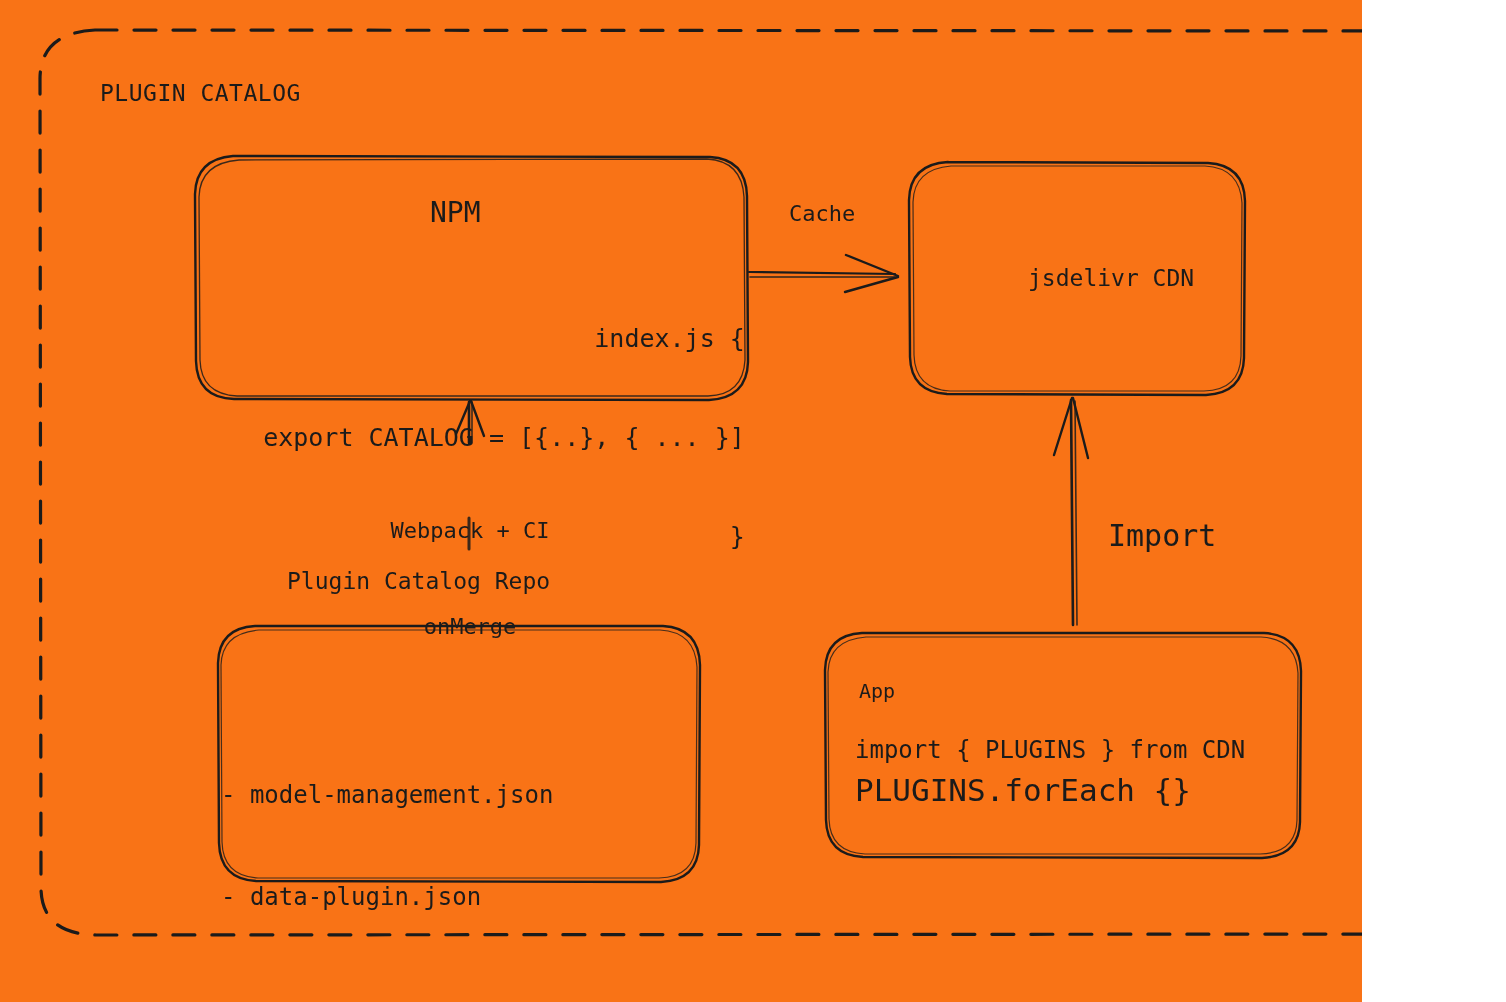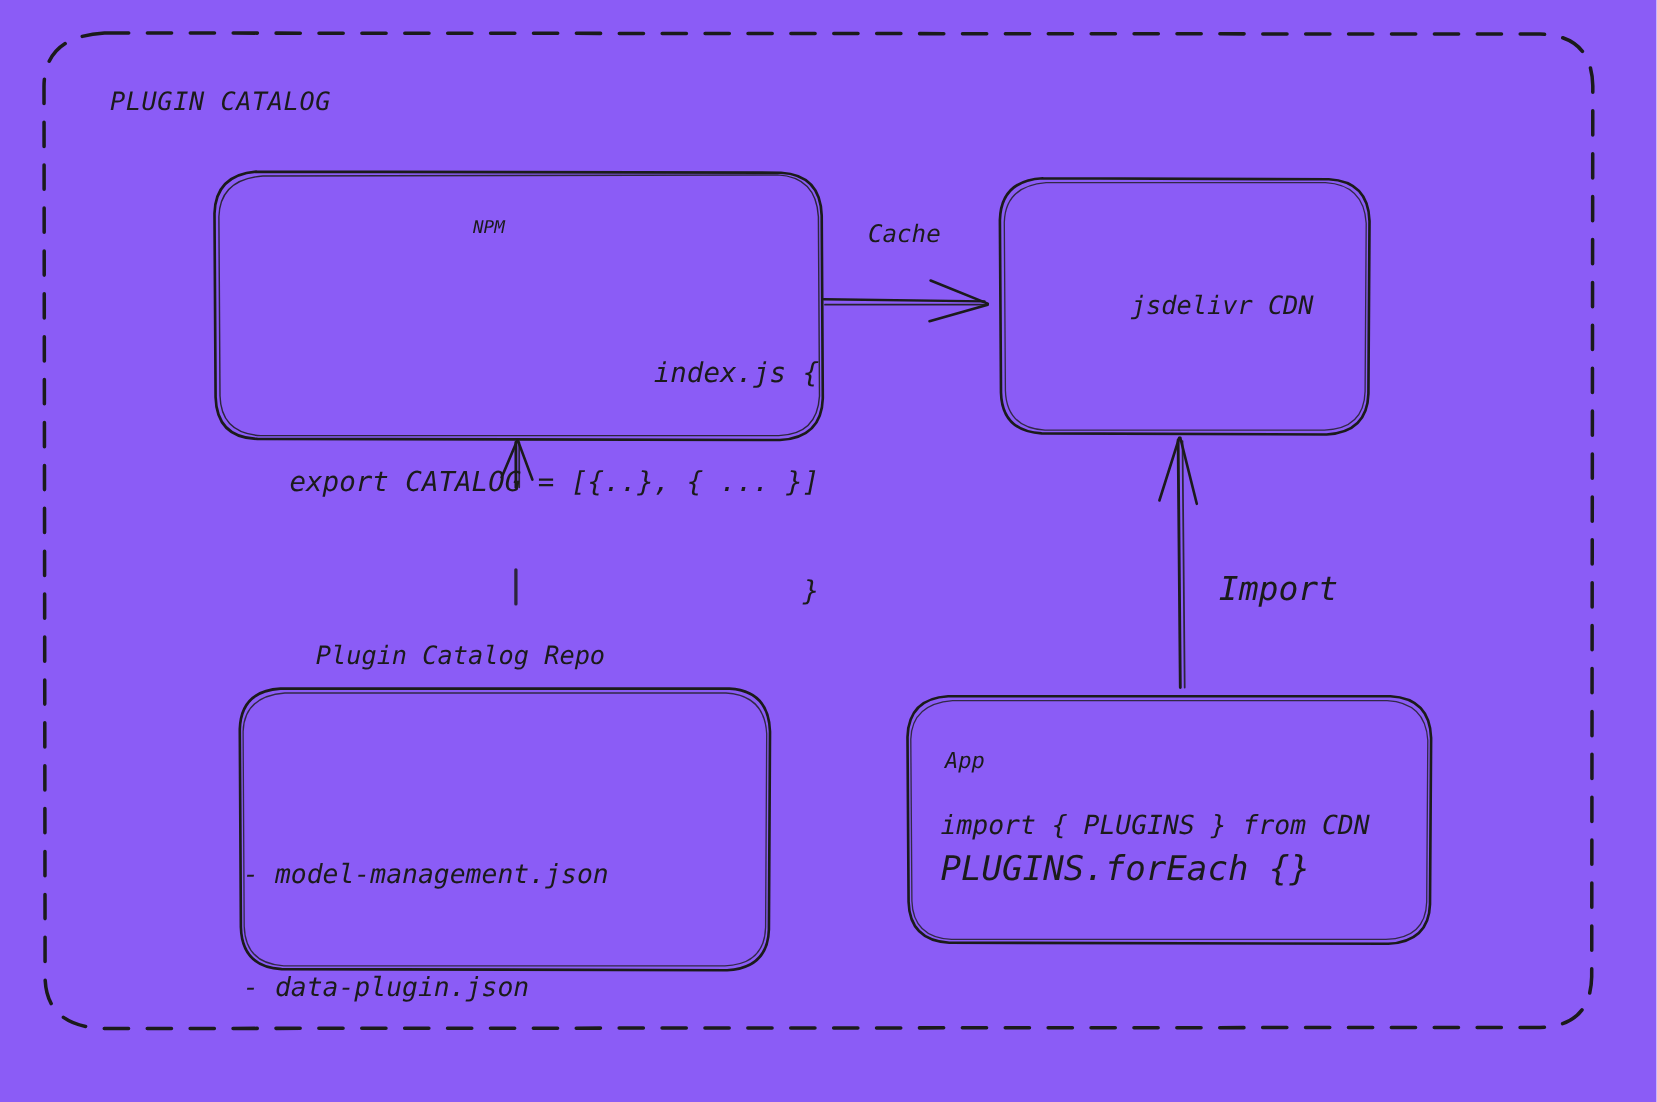--- a/index.html
+++ b/index.html
@@ -7,25 +7,24 @@
     margin: 0;
     padding: 0;
     background: #ffffff;
   }
   body {
     font-family: "DejaVu Sans Mono", "Liberation Mono", monospace;
     color: #1a1a1a;
   }
   #canvas {
     position: relative;
-    width: 1506px;
+    width: 1362px;
     height: 1002px;
-    background: #8b5cf6;
+    background: #f97316;
     overflow: hidden;
-    font-style: italic;
   }
   #sketch-layer {
     position: absolute;
     left: 0;
     top: 0;
     width: 1506px;
     height: 1002px;
     pointer-events: none;
   }
   .txt {
@@ -39,21 +38,21 @@
   .container-title {
     left: 100px;
     top: 82px;
     font-size: 23px;
     letter-spacing: 0.5px;
   }
   
   .npm-title {
     left: 430px;
     top: 199px;
-    font-size: 16px;
+    font-size: 28px;
   }
   .npm-code {
     left: 218px;
     top: 256px;
     font-size: 25px;
     line-height: 33px;
     text-align: right;
   }
   
   .cdn-title {
@@ -79,21 +78,20 @@
   .import-label {
     left: 1108px;
     top: 521px;
     font-size: 30px;
     text-align: right;
   }
   .repo-label {
     left: 287px;
     top: 570px;
     font-size: 23px;
-    margin-top: 16px;
   }
   
   .repo-list {
     left: 221px;
     top: 710px;
     font-size: 24px;
     line-height: 34px;
   }
   
   .app-title {
@@ -189,20 +187,24 @@
     <div>index.js {</div>
     <div>   export CATALOG = [{..}, { ... }]</div>
     <div>}</div>
   </div>
 
   <div class="hitbox" style="left:909px;top:162px;width:336px;height:233px;"></div>
   <div class="txt cdn-title">jsdelivr CDN</div>
 
   <div class="txt cache-label">Cache</div>
 
+  <div class="txt webpack-label">
+    <div>Webpack + CI</div>
+    <div>onMerge</div>
+  </div>
 
   <div class="txt import-label">Import</div>
 
   <div class="txt repo-label">Plugin Catalog Repo</div>
   <div class="hitbox" style="left:218px;top:626px;width:482px;height:256px;"></div>
   <div class="txt repo-list">
     <div>- model-management.json</div>
     <div>- data-plugin.json</div>
     <div>...</div>
   </div>

